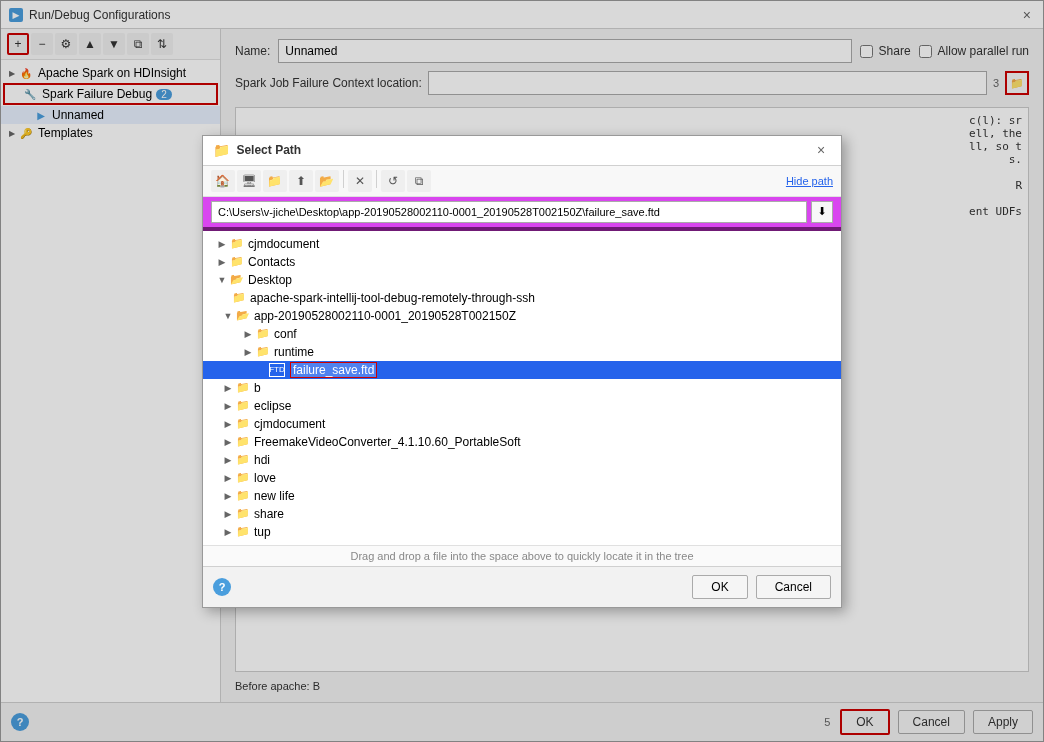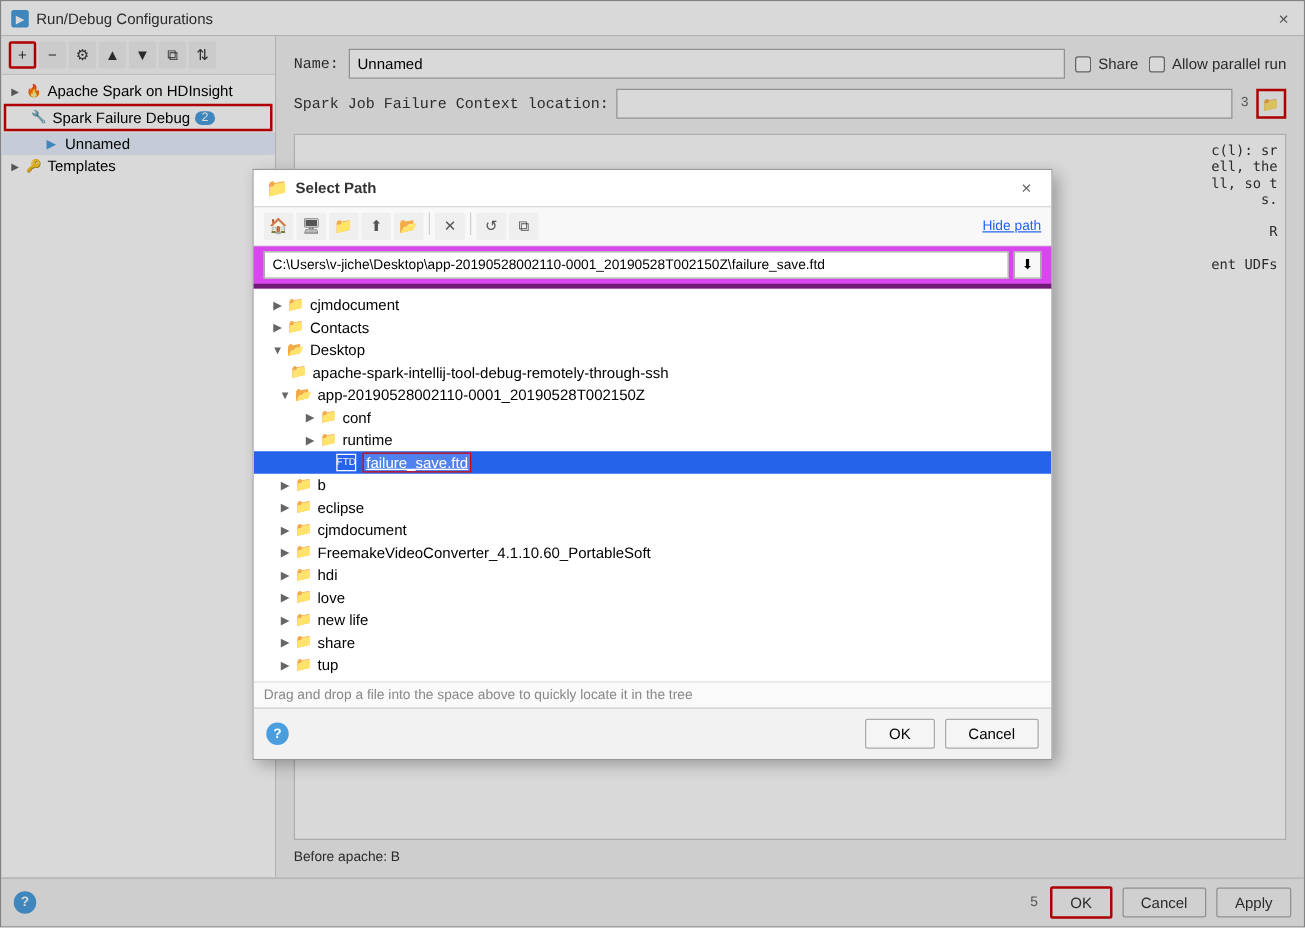--- a/index.html
+++ b/index.html
@@ -161,21 +161,20 @@
     .form-row {
       display: flex;
       align-items: center;
       margin-bottom: 8px;
       gap: 8px;
     }
     .form-label {
       color: #333;
       font-size: 12px;
       white-space: nowrap;
-      font-family: Liberation Mono, monospace;
     }
     .form-input {
       flex: 1;
       height: 24px;
       border: 1px solid #aaa;
       background: #fff;
       padding: 2px 6px;
       font-size: 12px;
       outline: none;
     }
@@ -442,20 +441,21 @@
     
     .file-tree::-webkit-scrollbar { width: 8px; }
     .file-tree::-webkit-scrollbar-track { background: #f0f0f0; }
     .file-tree::-webkit-scrollbar-thumb { background: #bbb; border-radius: 4px; }
 
     
     .drag-hint {
       padding: 4px 8px;
       font-size: 11px;
       color: #888;
+      text-align: center;
       border-top: 1px solid #e0e0e0;
       background: #fafafa;
     }
 
     
     .dialog-bottom {
       display: flex;
       align-items: center;
       padding: 8px 10px;
       background: #f2f2f2;
@@ -673,21 +673,21 @@
       <div class="file-item" style="padding-left:38px;">
         <span class="file-arrow">▶</span>
         <span class="file-icon folder-icon">📁</span>
         <span>runtime</span>
       </div>
 
       <div class="file-item selected" style="padding-left:52px;">
         <span style="width:14px;display:inline-block;"></span>
         <span class="file-icon" style="color:#fff;border:1px solid #fff;font-size:8px;padding:0 2px;text-align:center;">FTD</span>
         <span style="margin-left:2px;">
-          <span style="border:1px solid #cc0000;padding:0 2px;background:rgba(255,255,255,0.2);text-decoration:underline;">failure_save.ftd</span>
+          <span style="border:1px solid #cc0000;padding:0 2px;background:rgba(255,255,255,0.2);">failure_save.ftd</span>
         </span>
       </div>
 
       <div class="file-item" style="padding-left:18px;">
         <span class="file-arrow">▶</span>
         <span class="file-icon folder-icon">📁</span>
         <span>b</span>
       </div>
 
       <div class="file-item" style="padding-left:18px;">

